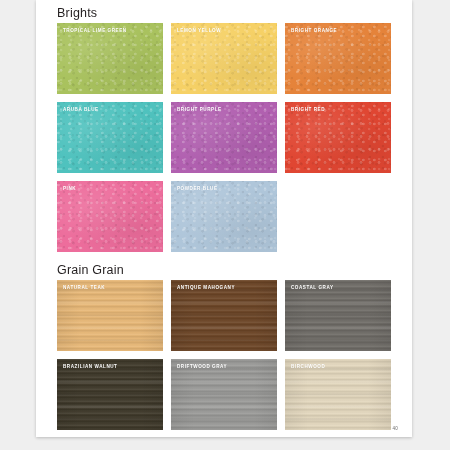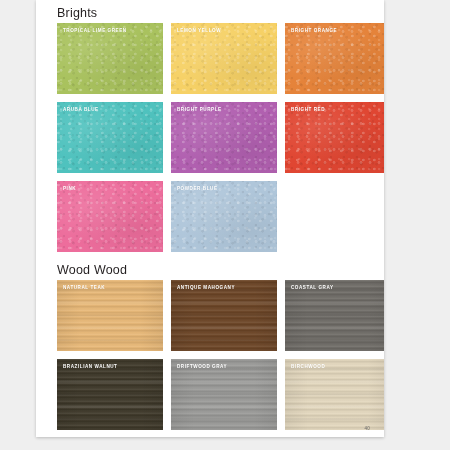--- a/index.html
+++ b/index.html
@@ -19,21 +19,21 @@
   #viewer {
     position: relative;
     width: 450px;
     height: 450px;
     background: #efefef;
   }
   #page {
     position: absolute;
     left: 36px;
     top: 0;
-    width: 348px;
+    width: 376px;
     height: 437px;
     background: #ffffff;
     box-shadow: 0 1px 3px rgba(0,0,0,0.22);
     overflow: hidden;
   }
   #page-inner {
     position: absolute;
     left: 0; top: 0; right: 0; bottom: 0;
     padding: 0;
   }
@@ -211,21 +211,21 @@
             <div class="swatch tex-speckle" style="background: rgb(237, 109, 156);">
               <span class="swatch-label">PINK</span>
             </div>
             <div class="swatch tex-speckle" style="background: rgb(175, 198, 218);">
               <span class="swatch-label">POWDER BLUE</span>
             </div>
             <div class="swatch-empty"></div>
           </div>
         </div>
 
-      <h2 class="section-title" id="wood-title">Wood Wood</h2>
+      <h2 class="section-title" id="wood-title">Grain Grain</h2>
 
       <div class="swatch-grid" id="wood-grid">
           <div class="swatch-row">
             <div class="swatch tex-wood" style="background: rgb(232, 184, 119);">
               <span class="swatch-label">NATURAL TEAK</span>
             </div>
             <div class="swatch tex-wood" style="background: rgb(108, 69, 38);">
               <span class="swatch-label">ANTIQUE MAHOGANY</span>
             </div>
             <div class="swatch tex-wood" style="background: rgb(110, 107, 102);">

